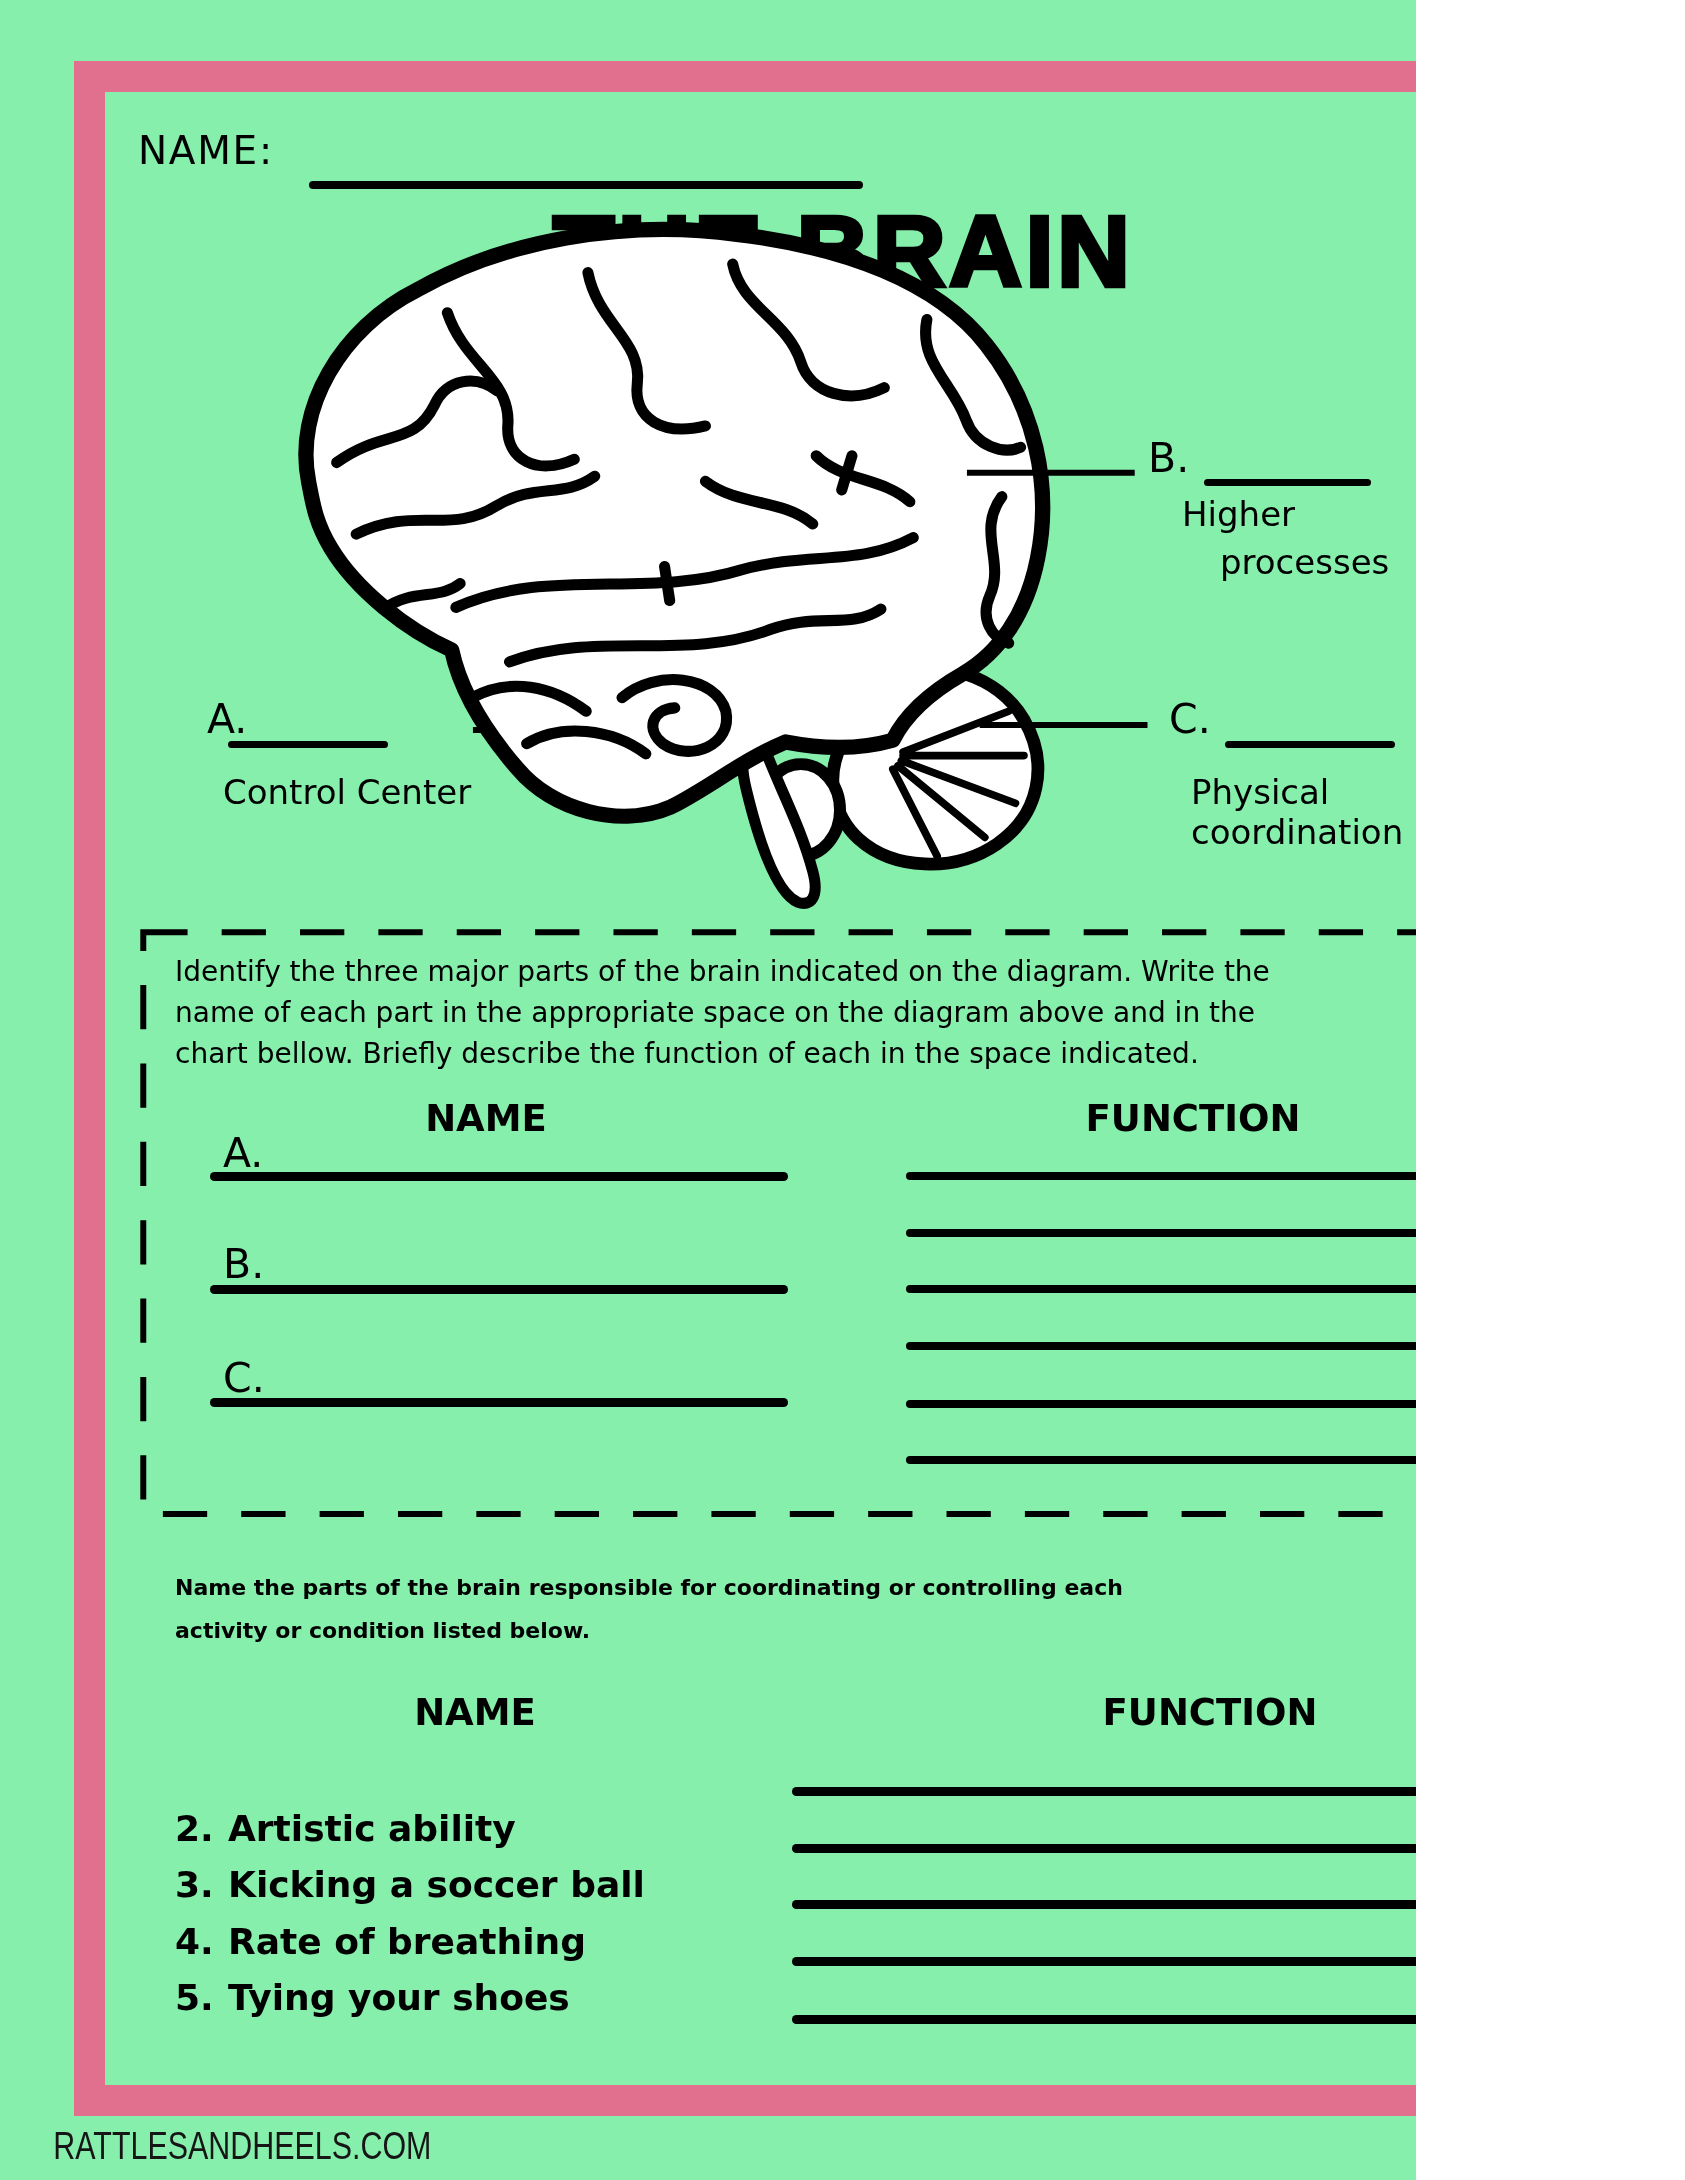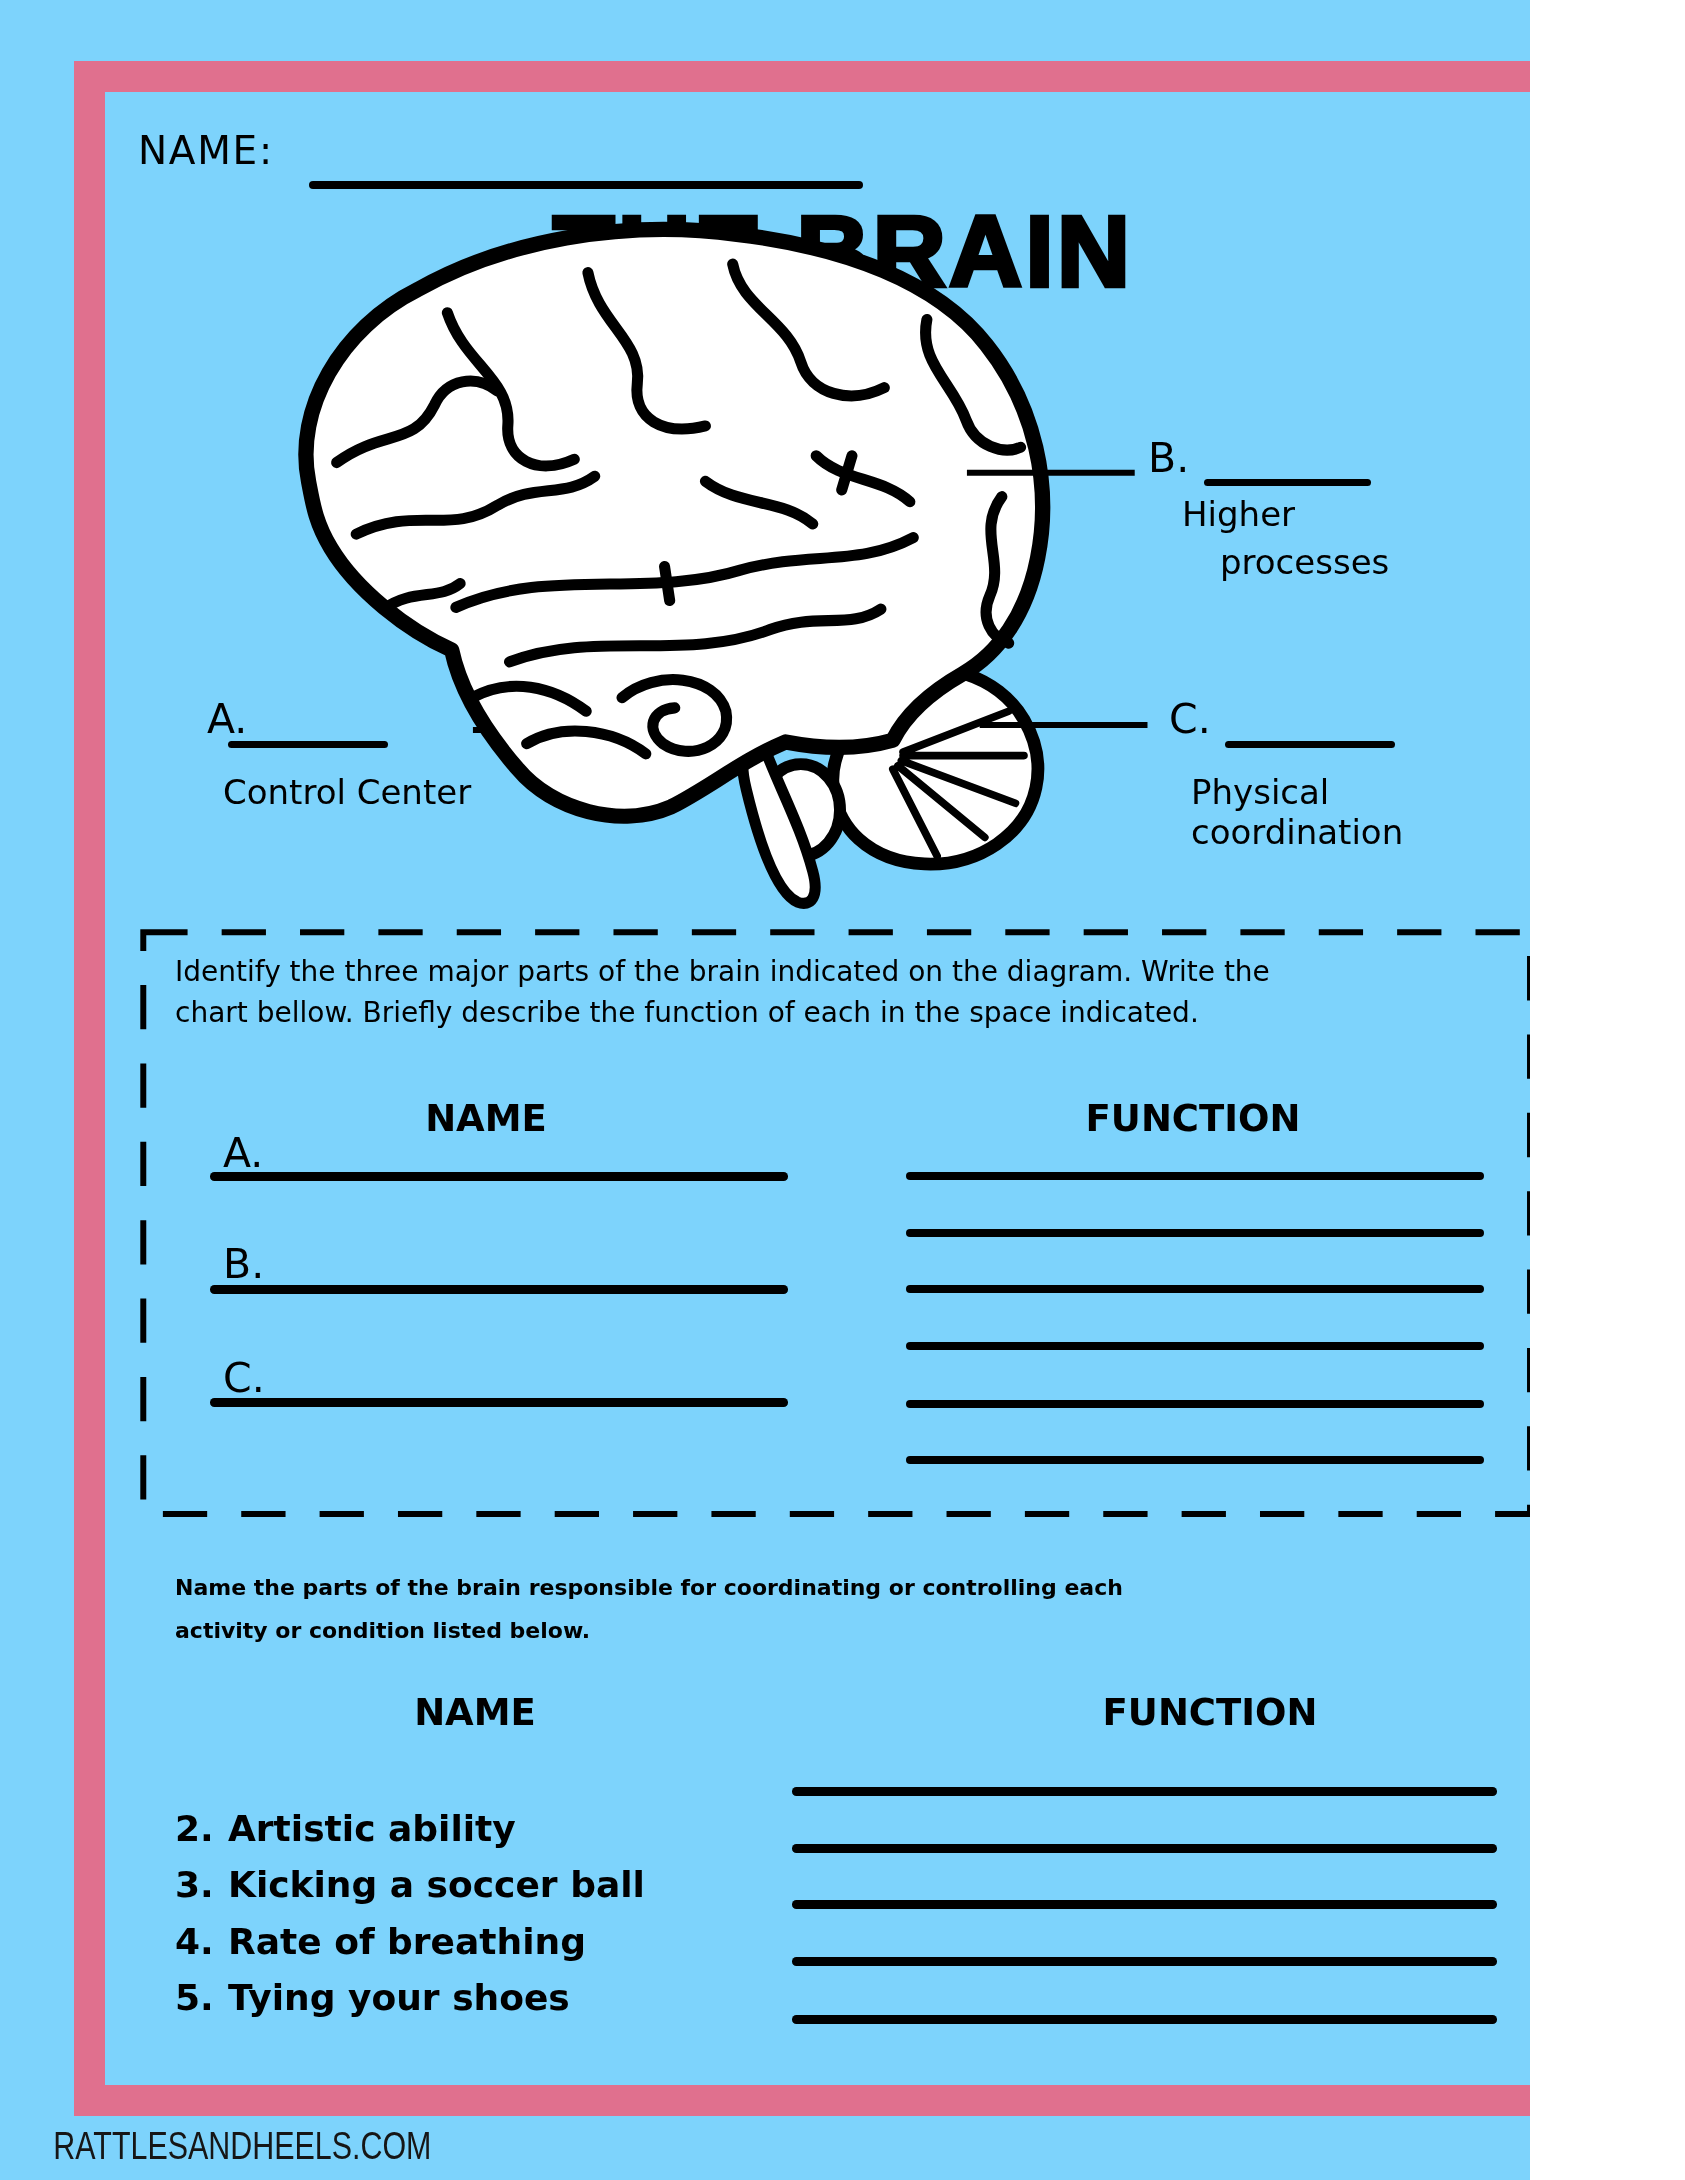--- a/index.html
+++ b/index.html
@@ -1,16 +1,16 @@
 <!DOCTYPE html>
 <html style="font-size:13.6px"><head>
 <meta charset="utf-8">
 <style>
   html,body{margin:0;padding:0;background:#ffffff;}
-  .page{position:relative;width:1530px;height:2181px;background:#7dd3fc;overflow:hidden;
+  .page{position:relative;width:1416px;height:2181px;background:#86efac;overflow:hidden;
         font-family:"DejaVu Sans", sans-serif;color:#000;}
   .frame{position:absolute;left:74px;top:61px;width:1538px;height:2055px;
          border:31.5px solid #e0708e;box-sizing:border-box;}
   .comic{font-family:"DejaVu Sans", sans-serif;}
   .abs{position:absolute;}
   .blank{position:absolute;background:#000;border-radius:4.3px;}
   .title-wrap{position:absolute;left:0;top:201px;width:1686px;text-align:center;}
   .title-text{font-family:"Liberation Sans", sans-serif;font-weight:bold;font-size:101px;
               letter-spacing:3.4px;line-height:1;-webkit-text-stroke:4.3px #000;}
   .hdr{font-weight:bold;font-size:37px;text-align:center;width:256px;}
@@ -88,20 +88,21 @@
   <div class="abs comic letter" style="left:1169px;top:695px;">C.</div>
   <div class="blank" style="left:1225px;top:741px;width:170px;height:6.8px;"></div>
   <div class="abs comic caption" style="left:1191px;top:772px;">Physical coordination</div>
 
   <svg class="abs" style="left:139px;top:928px;" width="1397" height="592" viewBox="0 0 1640 695">
     <rect x="5" y="5" width="1628" height="683" fill="none" stroke="#000" stroke-width="7" stroke-dasharray="52 40"></rect>
   </svg>
 
   <div class="abs comic instr" style="left:175px;top:951px;">
     <div>Identify the three major parts of the brain indicated on the diagram. Write the</div>
+    <div>name of each part in the appropriate space on the diagram above and in the</div>
     <div>chart bellow. Briefly describe the function of each in the space indicated.</div>
   </div>
 
   <div class="abs comic hdr" style="left:358px;top:1097px;">NAME</div>
   <div class="abs comic hdr" style="left:1065px;top:1097px;">FUNCTION</div>
 
   <div class="abs comic letter" style="left:223px;top:1129px;">A.</div>
   <div class="blank" style="left:210px;top:1172px;width:578px;height:8.5px;"></div>
 
   <div class="abs comic letter" style="left:223px;top:1240px;">B.</div>

